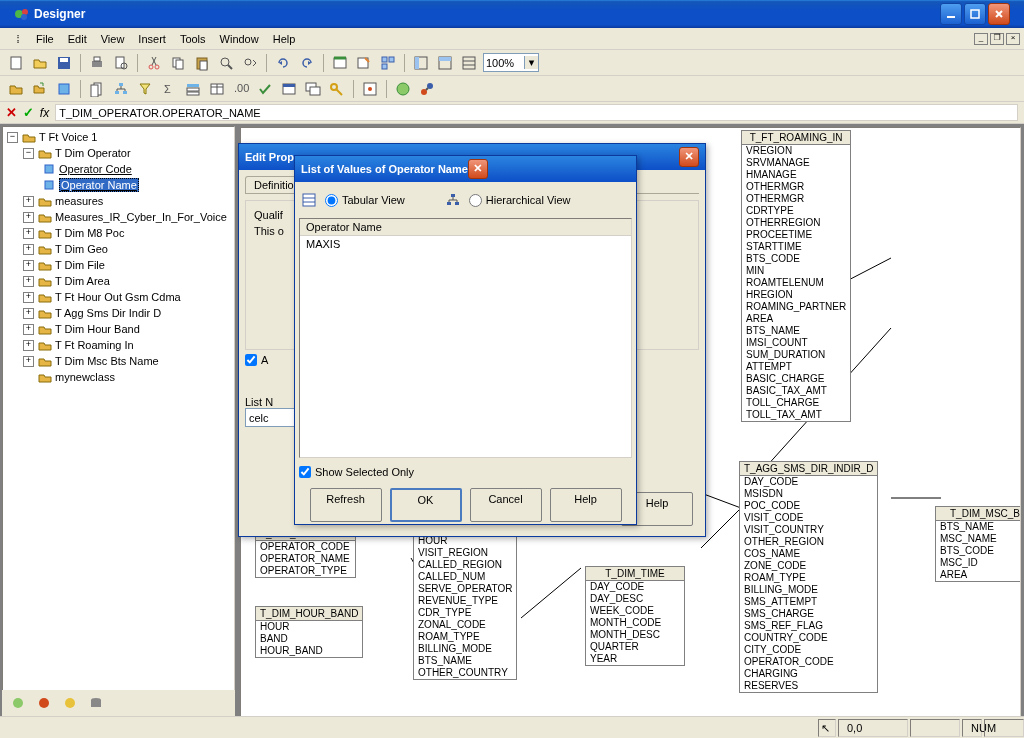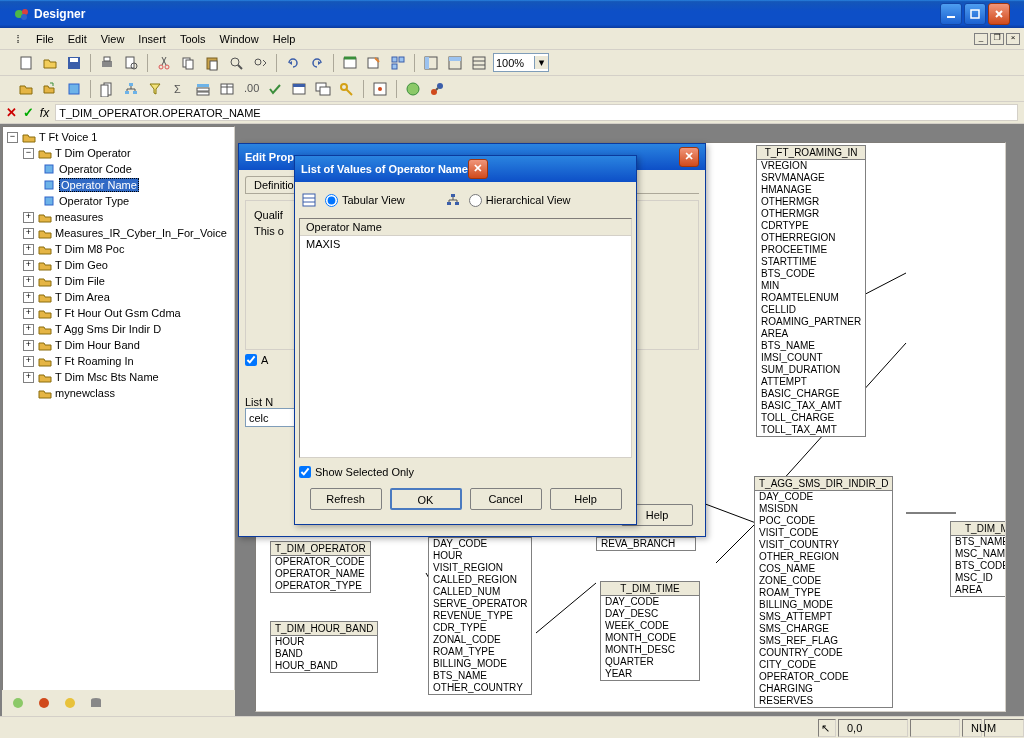--- a/index.html
+++ b/index.html
@@ -7,58 +7,58 @@
 .titlebar { height: 28px; background: linear-gradient(to bottom, #2a84e0 0%, #1456b8 6%, #0d4fc7 40%, #0d4fc7 88%, #0a3a9e 100%); display: flex; align-items: center; padding: 0 14px; color: #fff; }
 .titlebar .app-icon { width: 16px; height: 16px; margin-right: 4px; display: flex; align-items: center; }
 .titlebar .title { flex: 1; font-weight: bold; font-size: 12px; }
 .winbtn { width: 22px; height: 22px; margin-left: 2px; border-radius: 3px; display: flex; align-items: center; justify-content: center; color: #fff; font-weight: bold; }
 .winbtn.min, .winbtn.max { background: linear-gradient(to bottom, #4e9ef0, #1b61d1); border: 1px solid #1246a5; }
 .winbtn.close { background: linear-gradient(to bottom, #f0967a, #d04a1c); border: 1px solid #a0350d; }
 .menubar { height: 22px; background: #ece9d8; border-bottom: 1px solid #d4d0c8; display: flex; align-items: center; padding-left: 8px; gap: 2px; position: relative; }
 .menubar span { padding: 2px 6px; }
 .menubar .mdibtns { position: absolute; right: 4px; display: flex; gap: 2px; }
 .mdibtn { width: 14px; height: 12px; border: 1px solid #808080; background: #ece9d8; font-size: 8px; line-height: 8px; text-align: center; }
-.toolbar { height: 26px; background: #ece9d8; border-bottom: 1px solid #d4d0c8; display: flex; align-items: center; padding: 0 16px; gap: 4px; }
+.toolbar { height: 26px; background: #ece9d8; border-bottom: 1px solid #d4d0c8; display: flex; align-items: center; padding: 0 6px; gap: 4px; }
 .tbicon { width: 20px; height: 20px; display: flex; align-items: center; justify-content: center; }
 .tsep { width: 1px; height: 18px; background: #aca899; margin: 0 2px; }
 .zoom { display: flex; align-items: center; border: 1px solid #7f9db9; background: #fff; height: 19px; }
 .zoom input { border: none; width: 40px; padding: 0 2px; }
 .zoom .drop { width: 14px; background: #ece9d8; border-left: 1px solid #7f9db9; text-align: center; }
 .formulabar { height: 22px; background: #ece9d8; border-bottom: 1px solid #d4d0c8; display: flex; align-items: center; padding: 0 6px; gap: 6px; }
 .formulabar .x { color: #c00; font-weight: bold; font-size: 13px; }
 .formulabar .chk { color: #0a0; font-weight: bold; font-size: 13px; }
 .formulabar .fx { font-style: italic; font-size: 12px; }
 .formulabar input { flex: 1; border: 1px solid #d4d0c8; height: 17px; padding: 0 3px; background: #fff; }
 .workspace { position: relative; height: 606px; background: #808080; display: flex; }
 .treepane { width: 233px; background: #fff; border: 1px inset #d4d0c8; margin: 2px; overflow: auto; }
 .tree { padding: 2px; }
 .treenode { display: flex; align-items: center; height: 16px; white-space: nowrap; }
 .treenode .exp { width: 11px; height: 11px; border: 1px solid #808080; margin-right: 3px; text-align: center; line-height: 7px; font-size: 9px; background: #fff; }
 .treenode .tic { width: 16px; height: 14px; margin-right: 2px; display: flex; align-items: center; justify-content: center; }
 .treenode.l1 { padding-left: 2px; }
 .treenode.l2 { padding-left: 18px; }
-.treenode.l3 { padding-left: 36px; }
+.treenode.l3 { padding-left: 36px; text-decoration: underline; }
 .treenode .sel { background: #316ac5; color: #fff; border: 1px dotted #000; padding: 0 1px; }
-.diagram { flex: 1; position: relative; background: #fff; border: 1px inset #d4d0c8; margin: 18px; overflow: hidden; }
+.diagram { flex: 1; position: relative; background: #fff; border: 1px inset #d4d0c8; margin: 3px; overflow: hidden; }
 .dbox { position: absolute; border: 1px solid #808080; background: #fff; min-width: 100px; }
 .dbox .dhead { background: #ece9d8; border-bottom: 1px solid #808080; text-align: center; padding: 1px 4px; font-size: 10px; }
 .dbox .dbody div { padding: 0 4px; font-size: 10px; line-height: 12px; white-space: nowrap; }
 .editprop { position: absolute; left: 238px; top: 143px; width: 468px; height: 394px; background: #ece9d8; border: 1px solid #0a3a9e; box-shadow: 2px 2px 6px rgba(0,0,0,0.3); }
 .editprop .dlgtitle { height: 26px; background: linear-gradient(to bottom, #2a84e0, #0d4fc7); color: #fff; display: flex; align-items: center; padding: 0 6px; font-weight: bold; font-size: 12px; }
 .editprop .dlgtitle .spacer { flex: 1; }
 .dlgclose { width: 20px; height: 20px; background: linear-gradient(to bottom, #f0967a, #d04a1c); border: 1px solid #a0350d; border-radius: 3px; color: #fff; text-align: center; line-height: 16px; font-weight: bold; }
 .editbody { padding: 6px; height: calc(100% - 26px); }
 .tabstrip { display: flex; border-bottom: 1px solid #aca899; }
 .tab { border: 1px solid #aca899; border-bottom: none; padding: 2px 8px; background: #ece9d8; margin-right: 2px; border-radius: 3px 3px 0 0; }
 .grp { border: 1px solid #d4d0c8; padding: 8px; margin-top: 6px; }
 .chkbox { display: flex; align-items: center; gap: 4px; margin: 4px 0; }
 .chkbox input { width: 12px; height: 12px; }
 .txtfield { border: 1px solid #7f9db9; height: 19px; background: #fff; padding: 0 3px; }
 .btnrow { display: flex; justify-content: flex-end; gap: 6px; margin-top: 8px; }
-.btn { min-width: 72px; height: 22px; border: 1px solid #808080; background: #ece9d8; text-align: center; line-height: 20px; border-radius: 2px; }
+.btn { min-width: 72px; height: 34px; border: 1px solid #808080; background: #ece9d8; text-align: center; line-height: 20px; border-radius: 2px; }
 .lov { position: absolute; left: 294px; top: 155px; width: 343px; height: 370px; background: #ece9d8; border: 1px solid #0a3a9e; box-shadow: 2px 2px 6px rgba(0,0,0,0.3); z-index: 10; }
 .lov .dlgtitle { height: 26px; background: linear-gradient(to bottom, #2a84e0, #0d4fc7); color: #fff; display: flex; align-items: center; padding: 0 6px; font-weight: bold; font-size: 12px; }
 .lovbody { padding: 4px; }
 .viewrow { display: flex; align-items: center; gap: 4px; padding: 4px 0 8px 0; }
 .viewrow input[type=radio] { margin-left: 2px; }
 .listarea { border: 1px inset #d4d0c8; background: #fff; height: 240px; }
 .listhead { background: #ece9d8; border-bottom: 1px solid #d4d0c8; padding: 2px 6px; }
 .listrow { padding: 2px 6px; }
 .lovbtns { display: flex; gap: 8px; justify-content: center; margin-top: 10px; }
 .statusbar { height: 22px; background: #ece9d8; border-top: 1px solid #d4d0c8; display: flex; align-items: center; font-size: 10px; position: absolute; bottom: 0; left: 0; right: 0; }
@@ -376,28 +376,20 @@
           </span>
           <span>Operator Code</span>
         </div>
       <div class="treenode l3">
           <span class="tic">
             <svg width="12" height="12">
               <rect x="2" y="2" width="8" height="8" fill="#6db3e8" stroke="#2f63c9"></rect>
             </svg>
           </span>
           <span class="sel">Operator Name</span>
-        </div>
-      <div class="treenode l3">
-          <span class="tic">
-            <svg width="12" height="12">
-              <rect x="2" y="2" width="8" height="8" fill="#6db3e8" stroke="#2f63c9"></rect>
-            </svg>
-          </span>
-          <span>Operator Type</span>
         </div>
       <div id="tree-closed">
           <div class="treenode l2">
             <span class="exp">+</span>
             <span class="tic">
               <svg width="14" height="12">
                 <path d="M1 4 h5 l1 2 h6 v5 h-12 z" fill="#e5b545" stroke="#8a6d0d"></path>
               </svg>
             </span>
             <span>measures</span>
@@ -523,21 +515,21 @@
           <div>HMANAGE</div>
           <div>OTHERMGR</div>
           <div>OTHERMGR</div>
           <div>CDRTYPE</div>
           <div>OTHERREGION</div>
           <div>PROCEETIME</div>
           <div>STARTTIME</div>
           <div>BTS_CODE</div>
           <div>MIN</div>
           <div>ROAMTELENUM</div>
-          <div>CELLID</div>
+          <div>HREGION</div>
           <div>ROAMING_PARTNER</div>
           <div>AREA</div>
           <div>BTS_NAME</div>
           <div>IMSI_COUNT</div>
           <div>SUM_DURATION</div>
           <div>ATTEMPT</div>
           <div>BASIC_CHARGE</div>
           <div>BASIC_TAX_AMT</div>
           <div>TOLL_CHARGE</div>
           <div>TOLL_TAX_AMT</div>

